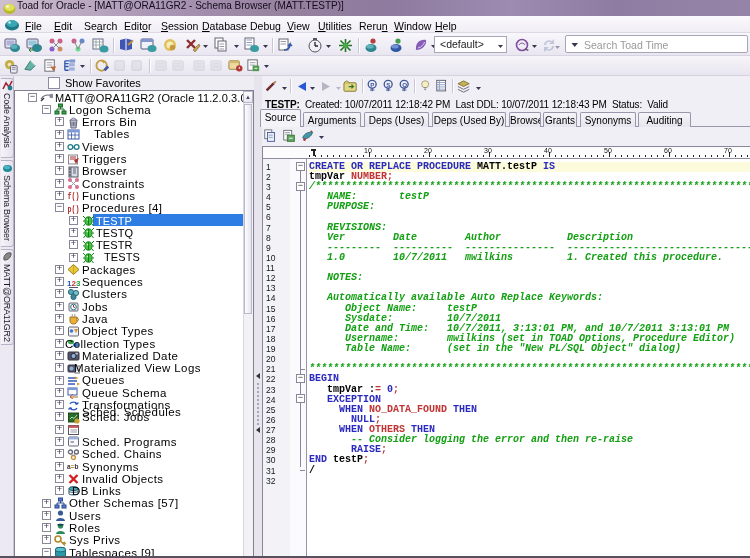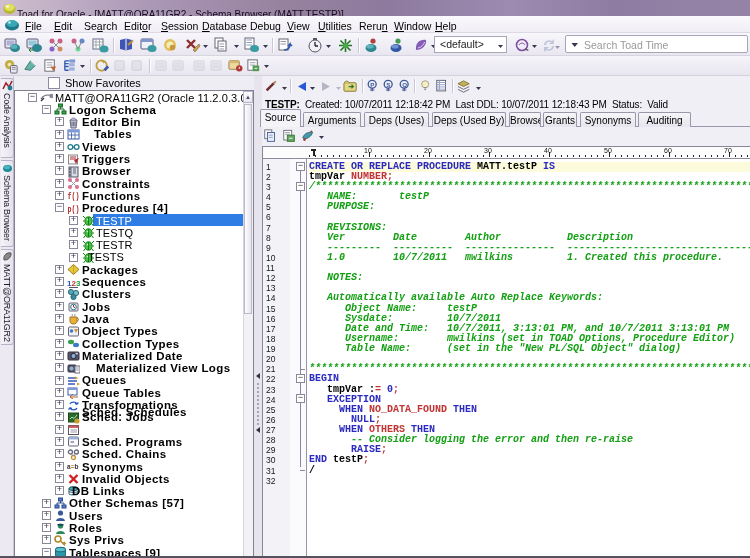--- a/index.html
+++ b/index.html
@@ -1,35 +1,35 @@
 <!DOCTYPE html>
 <html><head><meta charset="utf-8"><title>Toad for Oracle</title>
 <style>
 *{margin:0;padding:0;box-sizing:border-box;}
 html,body{width:750px;height:558px;overflow:hidden;font-family:"Liberation Sans",sans-serif;background:#ece9f2;}
 .abs{position:absolute;}
 #titlebar{left:0;top:0;width:750px;height:16px;
  background:linear-gradient(90deg,#cfbecd 0%,#c4b3c8 6%,#ab97b6 20%,#96819f 38%,#8d7a9e 52%,#9e8bb1 68%,#8f7ca2 82%,#9684a8 100%);}
-#titletext{left:17px;top:9px;font-size:10px;color:#140c1c;text-align:center;}
+#titletext{left:17px;top:0;font-size:10px;color:#140c1c;text-align:center;}
 #menubar{left:0;top:16px;width:750px;height:17px;background:linear-gradient(#faf9fc,#f1eef6);border-bottom:1px solid #dcd8e4;}
 .menuitem{position:absolute;top:19.5px;font-size:10.5px;color:#000;}
 #toolbar1{left:0;top:33px;width:750px;height:23px;background:linear-gradient(#f8f7fb,#e9e6f0);border-bottom:1px solid #d8d5e2;}
 #toolbar2{left:0;top:56px;width:750px;height:20px;background:linear-gradient(#f6f5f9,#e8e5ef);border-bottom:1px solid #d5d2e0;}
 .sep{position:absolute;width:1px;background:#c9c5d4;box-shadow:1px 0 0 #ffffff;}
 .ico{filter:saturate(0.82);}
 #lefttabs{left:0;top:76px;width:14px;height:482px;background:#ece9f2;border-right:1px solid #cac6d6;}
 .vtab{position:absolute;left:1px;width:13px;background:linear-gradient(90deg,#f6f4f9,#e4e1ec);border:1px solid #b7b3c6;border-left:none;border-radius:0 3px 3px 0;}
 #favrow{left:14px;top:76px;width:240px;height:14px;background:#efedf4;}
 #favbox{left:48px;top:77px;width:12px;height:12px;background:#fff;border:1px solid #8e8aa0;}
 #favlabel{left:65px;top:77px;font-size:11px;color:#000;}
 #treebox{left:14px;top:90px;width:240px;height:468px;background:#fff;border:1px solid #848092;border-bottom:none;}
 .texp{position:absolute;width:9px;height:9px;background:#fff;border:1px solid #8a8798;font-size:9px;line-height:7px;text-align:center;color:#3a3550;font-family:"Liberation Mono",monospace;}
 .tlabel{position:absolute;font-size:11px;color:#000;top:0px;letter-spacing:0.1px;}
 .tlabel.bold{font-size:11.5px;letter-spacing:0.4px;top:-0.5px;}
-.bold{font-weight:bold;}
+.bold{font-weight:normal;}
 #treescroll{left:243px;top:91px;width:10px;height:467px;background:#f2f1f6;border-left:1px solid #d8d5e2;}
 .sbtn{position:absolute;width:10px;height:12px;background:linear-gradient(#fdfdfe,#e8e6ef);border:1px solid #b9b5c8;font-size:6px;text-align:center;line-height:11px;color:#4a4660;}
 #splitter{left:254px;top:76px;width:8px;height:482px;background:#e7e4ee;}
 #rpanel{left:262px;top:76px;width:488px;height:482px;background:#f1eff6;}
 #infoline{left:265px;top:98.5px;font-size:10px;color:#000;letter-spacing:-0.15px;}
 .tab{position:absolute;top:112px;height:15px;background:linear-gradient(#f6f5f9,#e6e4ed);border:1px solid #9b97ab;border-bottom:none;border-radius:2px 2px 0 0;font-size:10px;color:#000;text-align:center;z-index:2;white-space:nowrap;overflow:hidden;}
 .tab.active{top:109px;height:18px;background:#f4f3f7;z-index:3;}
 #tabline{left:262px;top:126px;width:488px;height:1px;background:#9b97ab;}
 #editor{left:262px;top:146px;width:488px;height:412px;background:#fff;border-left:1px solid #8a8699;border-top:1px solid #8a8699;}
 #ruler{left:263px;top:147px;width:487px;height:12px;background:#fcfcfd;border-bottom:1px solid #8f8b9e;}
@@ -327,21 +327,21 @@
     <rect x="8" y="8" width="4" height="3" fill="#38a048" stroke="#1a6a28"></rect>
     <path d="M6.5 4 V6 M3 8 V6 H10 V8" stroke="#1a6a28" fill="none"></path>
   </svg>
 <div class="tlabel bold abs" style="left:69px;top:103.8px;">Logon Schema</div>
 <div class="texp abs" style="left:55px;top:117.19999999999999px;">+</div>
 <svg class="abs" style="left:67px;top:115.6px" width="13" height="13" viewBox="0 0 13 13">
     <path d="M3 4 L10 4 L9 12 L4 12 Z" fill="#b8bcc8" stroke="#668"></path>
     <path d="M4 4 C4 1.5 9 1.5 9 4" stroke="#668" fill="none"></path>
     <path d="M5 6 V10 M6.5 6 V10 M8 6 V10" stroke="#778"></path>
   </svg>
-<div class="tlabel bold abs" style="left:82px;top:116.1px;">Editor Bin</div>
+<div class="tlabel bold abs" style="left:82px;top:116.1px;">Errors Bin</div>
 <div class="texp abs" style="left:55px;top:129.5px;">+</div>
 <svg class="abs" style="left:67px;top:127.9px" width="13" height="13" viewBox="0 0 13 13">
     <rect x="1" y="2" width="11" height="9" fill="#fff" stroke="#3858a8"></rect>
     <rect x="1" y="2" width="11" height="2.4" fill="#7a9ad8"></rect>
     <path d="M1 7 H12 M4.5 4.4 V11 M8 4.4 V11" stroke="#3858a8" stroke-width="0.8"></path>
   </svg>
 <div class="tlabel bold abs" style="left:94px;top:128.4px;">Tables</div>
 <div class="texp abs" style="left:55px;top:141.79999999999998px;">+</div>
 <svg class="abs" style="left:67px;top:140.2px" width="13" height="13" viewBox="0 0 13 13">
     <circle cx="3.4" cy="7" r="2.4" fill="none" stroke="#1e7a88" stroke-width="1.3"></circle>
@@ -409,21 +409,21 @@
     <circle cx="5.4" cy="5.6" r="0.8" fill="#d0f0d0"></circle>
   </svg>
 <div class="tlabel abs" style="left:96px;top:239.10000000000002px;">TESTR</div>
 <div class="texp abs" style="left:69px;top:252.5px;">+</div>
 <svg class="abs" style="left:82px;top:250.9px" width="13" height="13" viewBox="0 0 13 13">
     <ellipse cx="6.5" cy="7" rx="3.6" ry="4.2" fill="#44c044" stroke="#1a8a1a"></ellipse>
     <path d="M3 4 L1 2 M10 4 L12 2 M2.5 7 H1 M12 7 H10.5 M3 10 L1.5 12 M10 10 L11.5 12" stroke="#1a7a1a"></path>
     <path d="M6.5 3 V11" stroke="#1a7a1a"></path>
     <circle cx="5.4" cy="5.6" r="0.8" fill="#d0f0d0"></circle>
   </svg>
-<div class="tlabel abs" style="left:88px;top:251.4px;">TESTS</div>
+<div class="tlabel abs" style="left:104px;top:251.4px;">TESTS</div>
 <div class="texp abs" style="left:55px;top:264.80000000000007px;">+</div>
 <svg class="abs" style="left:67px;top:263.20000000000005px" width="13" height="13" viewBox="0 0 13 13">
     <path d="M6.5 1.5 L12 6.5 L6.5 11.5 L1 6.5 Z" fill="#e8c838" stroke="#a08020"></path>
     <path d="M6.5 1.5 L6.5 11.5" stroke="#c8a828"></path>
   </svg>
 <div class="tlabel bold abs" style="left:82px;top:263.70000000000005px;">Packages</div>
 <div class="texp abs" style="left:55px;top:277.1px;">+</div>
 <svg class="abs" style="left:67px;top:275.5px" width="13" height="13" viewBox="0 0 13 13">
     <text x="0" y="9.5" font-family="Liberation Sans,sans-serif" font-size="8" font-weight="bold" fill="#2050c0">1<tspan fill="#c03030">2</tspan><tspan fill="#20a040">3</tspan></text>
     <path d="M2 11.5 H11" stroke="#556"></path>
@@ -455,49 +455,49 @@
     <rect x="1.5" y="2" width="10" height="9" rx="1" fill="#f0f0f8" stroke="#667"></rect>
     <circle cx="4.5" cy="6" r="1.8" fill="#3a7ac8"></circle>
     <path d="M7 4 L11 4 L9 8 Z" fill="#d09828"></path>
   </svg>
 <div class="tlabel bold abs" style="left:82px;top:325.20000000000005px;">Object Types</div>
 <div class="texp abs" style="left:55px;top:338.6px;">+</div>
 <svg class="abs" style="left:67px;top:337.0px" width="13" height="13" viewBox="0 0 13 13">
     <ellipse cx="4" cy="5" rx="3" ry="2.2" fill="#38a048"></ellipse>
     <ellipse cx="9" cy="8" rx="3" ry="2.2" fill="#3a7ac8"></ellipse>
   </svg>
-<div class="tlabel bold abs" style="left:82px;top:337.5px;">Collection Types</div>
+<div class="tlabel bold abs" style="left:65px;top:337.5px;">Collection Types</div>
 <div class="texp abs" style="left:55px;top:350.90000000000003px;">+</div>
 <svg class="abs" style="left:67px;top:349.3px" width="13" height="13" viewBox="0 0 13 13">
     <rect x="1" y="3" width="11" height="8" rx="1" fill="#556" stroke="#334"></rect>
     <circle cx="6.5" cy="7" r="2.6" fill="#8ab0d8" stroke="#223"></circle>
     <rect x="8.5" y="3.8" width="2.4" height="1.6" fill="#ccc"></rect>
   </svg>
 <div class="tlabel bold abs" style="left:82px;top:349.8px;">Materialized Date</div>
 <div class="texp abs" style="left:55px;top:363.20000000000005px;">+</div>
 <svg class="abs" style="left:67px;top:361.6px" width="13" height="13" viewBox="0 0 13 13">
     <rect x="1" y="3" width="8" height="7" rx="1" fill="#556" stroke="#334"></rect>
     <circle cx="4.5" cy="6.5" r="2" fill="#8ab0d8"></circle>
     <rect x="8" y="4" width="5" height="7" fill="#fff" stroke="#667"></rect>
     <path d="M9 6 H12 M9 8 H12" stroke="#99a"></path>
   </svg>
-<div class="tlabel bold abs" style="left:96px;top:362.1px;">Materialized View Logs</div>
+<div class="tlabel bold abs" style="left:74px;top:362.1px;">Materialized View Logs</div>
 <div class="texp abs" style="left:55px;top:375.50000000000006px;">+</div>
 <svg class="abs" style="left:67px;top:373.90000000000003px" width="13" height="13" viewBox="0 0 13 13">
     <path d="M1 4 H8 M1 7 H10 M1 10 H8" stroke="#3858b8" stroke-width="1.4"></path>
     <path d="M8 2.5 L11.5 4 L8 5.5 Z M10 8.5 L13 10 L10 11.5 Z" fill="#d09828"></path>
   </svg>
 <div class="tlabel bold abs" style="left:82px;top:374.40000000000003px;">Queues</div>
 <div class="texp abs" style="left:55px;top:387.80000000000007px;">+</div>
 <svg class="abs" style="left:67px;top:386.20000000000005px" width="13" height="13" viewBox="0 0 13 13">
     <rect x="1" y="2" width="9" height="7" fill="#fff" stroke="#3858a8"></rect>
     <rect x="1" y="2" width="9" height="2" fill="#7a9ad8"></rect>
     <path d="M3 11 L11 11 M6 8 L3 11 L6 13" stroke="#b06828" fill="none"></path>
   </svg>
-<div class="tlabel bold abs" style="left:82px;top:386.70000000000005px;">Queue Tables</div>
+<div class="tlabel bold abs" style="left:82px;top:386.70000000000005px;">Queue Schema</div>
 <div class="texp abs" style="left:55px;top:400.1px;">+</div>
 <svg class="abs" style="left:67px;top:398.5px" width="13" height="13" viewBox="0 0 13 13">
     <path d="M3 5 C4 2.5 9 2.5 10 5 L11.5 3.5 M10 5 L8 4.5" stroke="#2858c0" fill="none" stroke-width="1.3"></path>
     <path d="M10 9 C9 11.5 4 11.5 3 9 L1.5 10.5 M3 9 L5 9.5" stroke="#2858c0" fill="none" stroke-width="1.3"></path>
   </svg>
 <div class="tlabel bold abs" style="left:82px;top:399.0px;">Transformations</div>
 <div class="texp abs" style="left:55px;top:412.40000000000003px;">+</div>
 <svg class="abs" style="left:67px;top:410.8px" width="13" height="13" viewBox="0 0 13 13">
     <rect x="1.5" y="2" width="10" height="9" fill="#2a6a2a" stroke="#1a4a1a"></rect>
     <path d="M3 8 L5 6 L7 7.5 L10 4" stroke="#b0e0b0" fill="none"></path>

